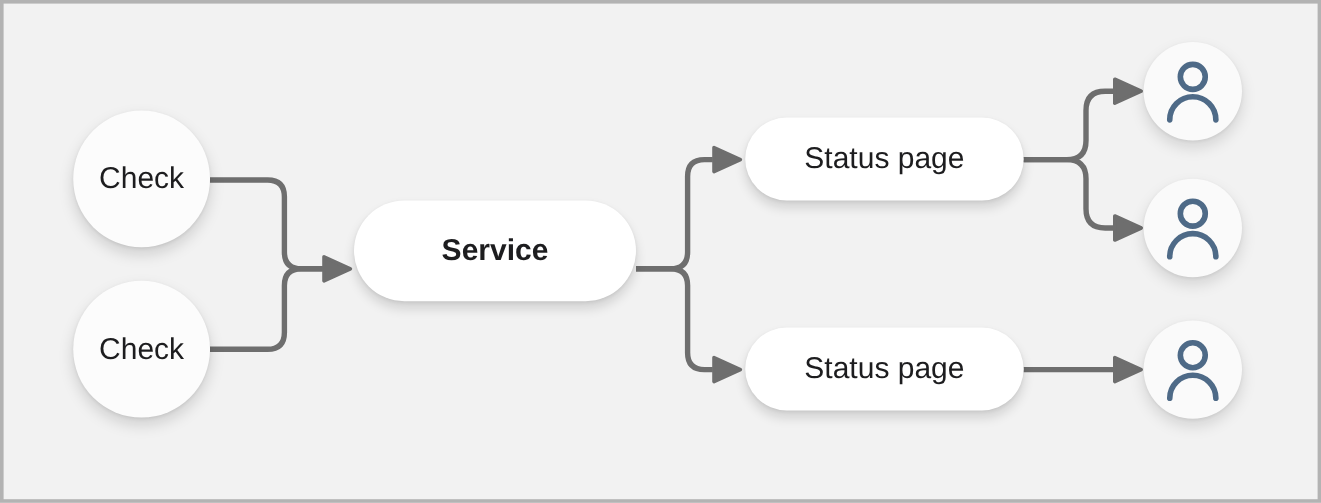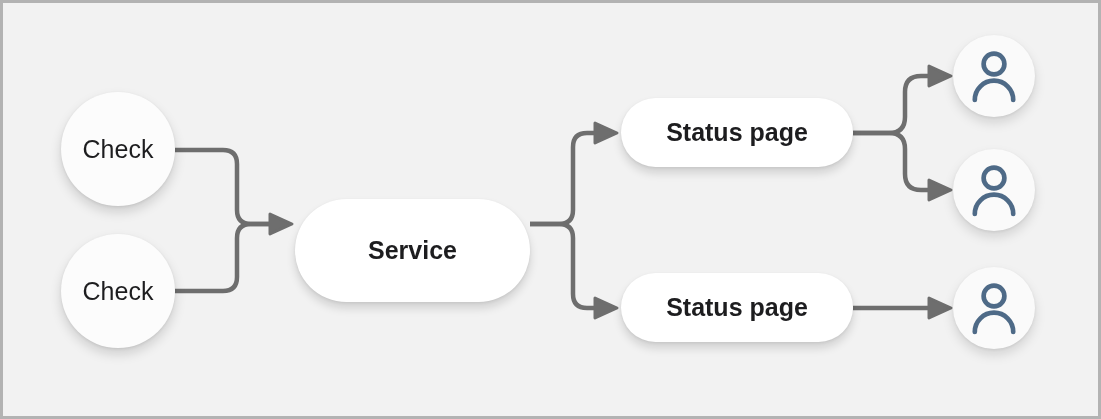--- a/index.html
+++ b/index.html
@@ -57,25 +57,24 @@
   .circle-node{
     width:114px;height:114px;
     border-radius:50%;
     background:var(--circle-fill);
     box-shadow:0 6px 12px rgba(0,0,0,.15), 0 1px 3px rgba(0,0,0,.08);
   }
   .pill-node{
     background:var(--node-fill);
     border-radius:999px;
     box-shadow:0 6px 10px rgba(0,0,0,.14), 0 1px 3px rgba(0,0,0,.07);
-    font-weight:bold;
   }
   .service{
-    left:292px;top:196px;
-    width:235px;height:103px;
+    left:292px;top:164px;
+    width:235px;height:84px;
     font-weight:700;
   }
   .status-1{left:618px;top:95px;width:232px;height:69px;}
   .status-2{left:618px;top:270px;width:232px;height:69px;}
   .check-1{left:58px;top:89px;}
   .check-2{left:58px;top:231px;}
   .user-node{
     width:82px;height:82px;
     border-radius:50%;
     background:var(--user-fill);

